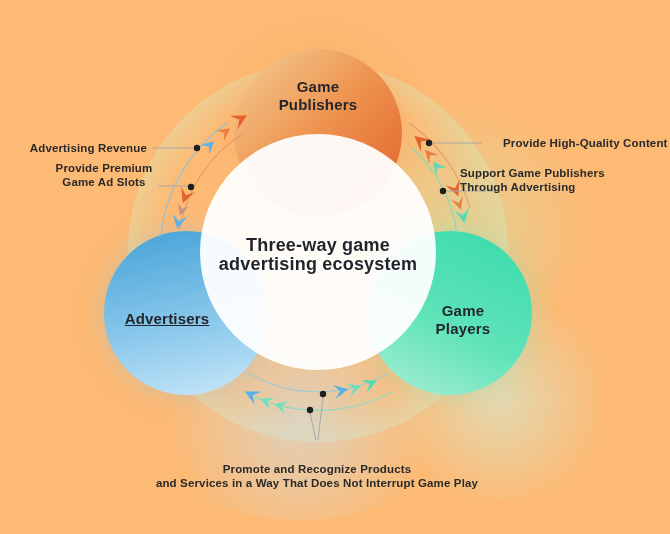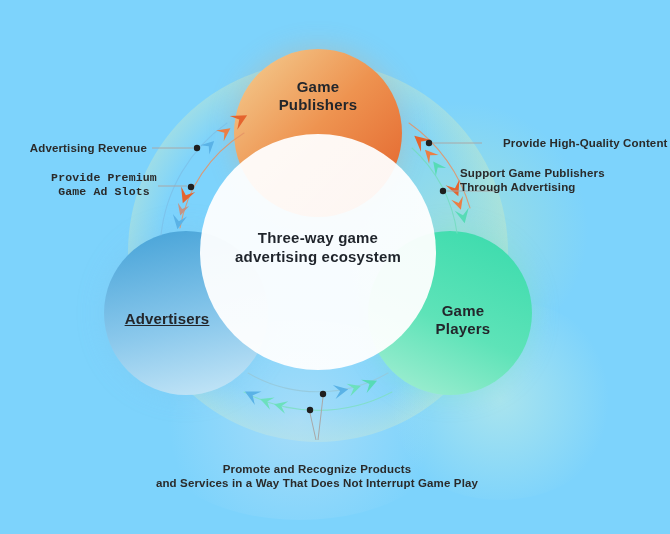--- a/index.html
+++ b/index.html
@@ -1,17 +1,17 @@
 <!DOCTYPE html>
 <html><head>
 <meta charset="utf-8">
 <style>
   html,body{margin:0;padding:0;background:#ffffff;}
   .stage{
-    position:relative;width:670px;height:534px;overflow:hidden;background:#7dd3fc;
+    position:relative;width:670px;height:534px;overflow:hidden;background:#fdba74;
     font-family:"Liberation Sans","DejaVu Sans",sans-serif;
   }
   
   .wash{position:absolute;border-radius:50%;pointer-events:none;}
   .wash-ring{
     left:128px;top:62px;width:380px;height:380px;
     background:radial-gradient(circle,rgba(255,255,255,0) 58%,rgba(214,238,196,0.40) 72%,rgba(255,255,255,0) 88%);
   }
   .wash-green{left:330px;top:100px;width:260px;height:260px;
     background:radial-gradient(circle,rgba(196,238,188,0.45),rgba(255,255,255,0) 70%);}
@@ -44,30 +44,30 @@
   .flow-layer{position:absolute;left:0;top:0;}
   
   .node-label{
     position:absolute;text-align:center;color:#23262b;font-weight:700;
     font-size:15px;line-height:18px;letter-spacing:0.2px;white-space:pre-line;
   }
   .node-publishers-label{left:234px;top:78px;width:168px;}
   .node-advertisers-label{left:85px;top:310px;width:164px;text-decoration:underline;}
   .node-players-label{left:381px;top:302px;width:164px;}
   .center-title{
-    position:absolute;left:193px;top:228px;width:250px;text-align:center;
-    color:#1f242b;font-weight:700;font-size:15px;line-height:19px;
+    position:absolute;left:193px;top:236px;width:250px;text-align:center;
+    color:#1f242b;font-weight:700;font-size:18px;line-height:19px;
     letter-spacing:0.2px;white-space:pre-line;
   }
   .flow-label{
     position:absolute;color:#2a2a2a;font-weight:700;font-size:11.5px;line-height:14px;
     letter-spacing:0.15px;white-space:pre-line;
   }
   .label-adv-revenue{right:523px;top:141px;text-align:right;width:180px;}
-  .label-premium{left:39px;top:171px;width:130px;text-align:center;font-family:Liberation Mono, monospace;}
+  .label-premium{left:39px;top:161px;width:130px;text-align:center;}
   .label-content{left:486px;top:136px;width:180px;text-align:left;padding-left:17px;}
   .label-support{right:30px;top:166px;width:180px;text-align:left;}
   .label-promote{left:92px;top:462px;width:450px;text-align:center;}
 </style>
 </head>
 <body>
 
 <div class="stage">
 
   <div class="wash wash-ring"></div>

